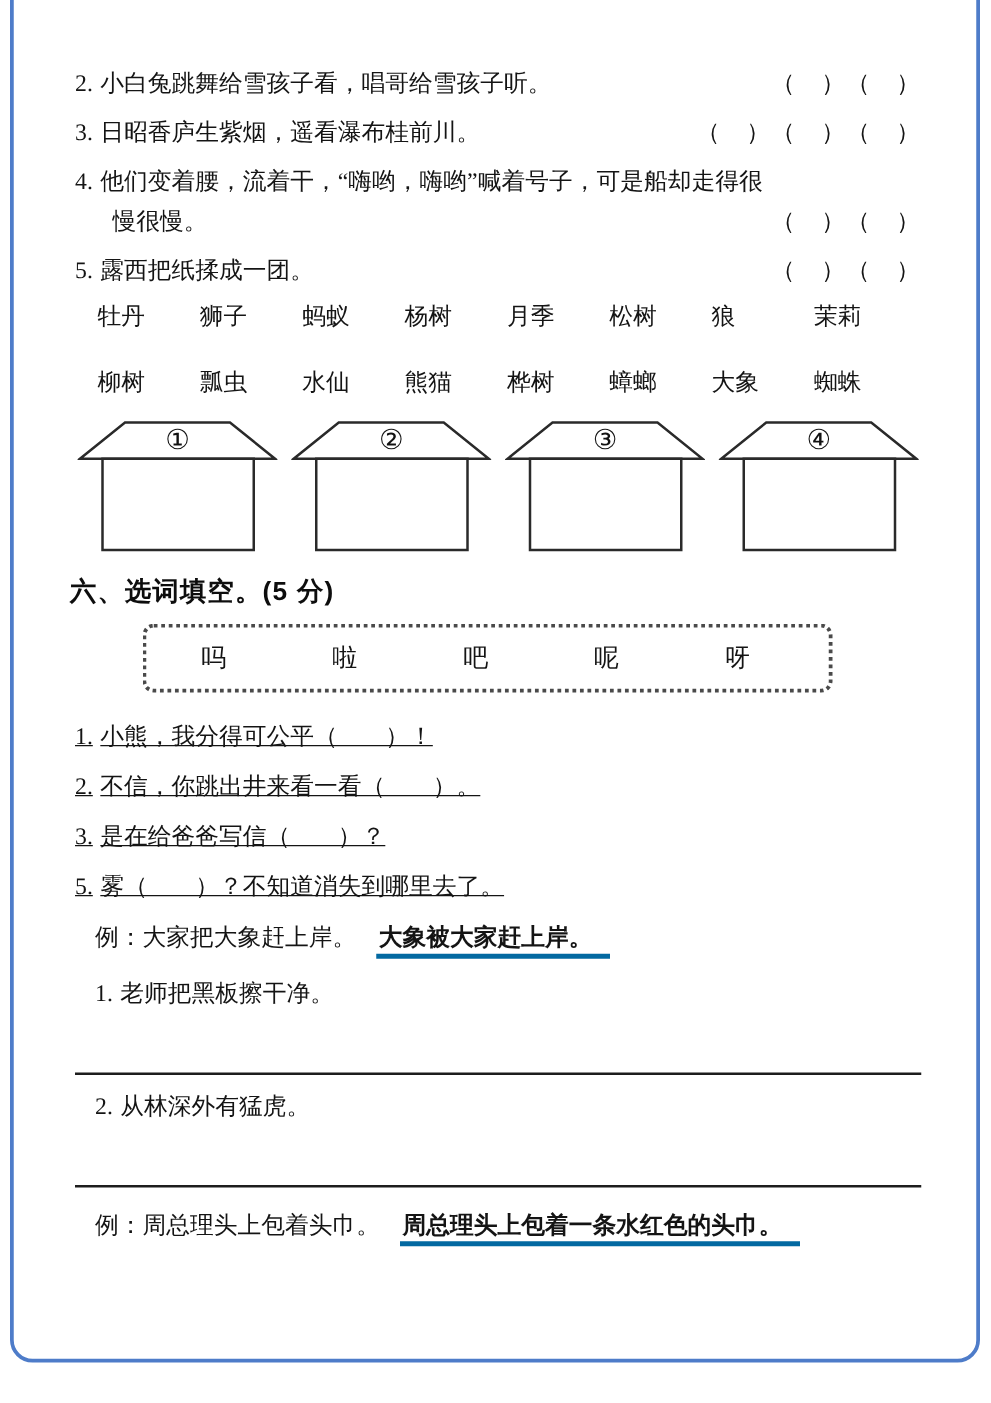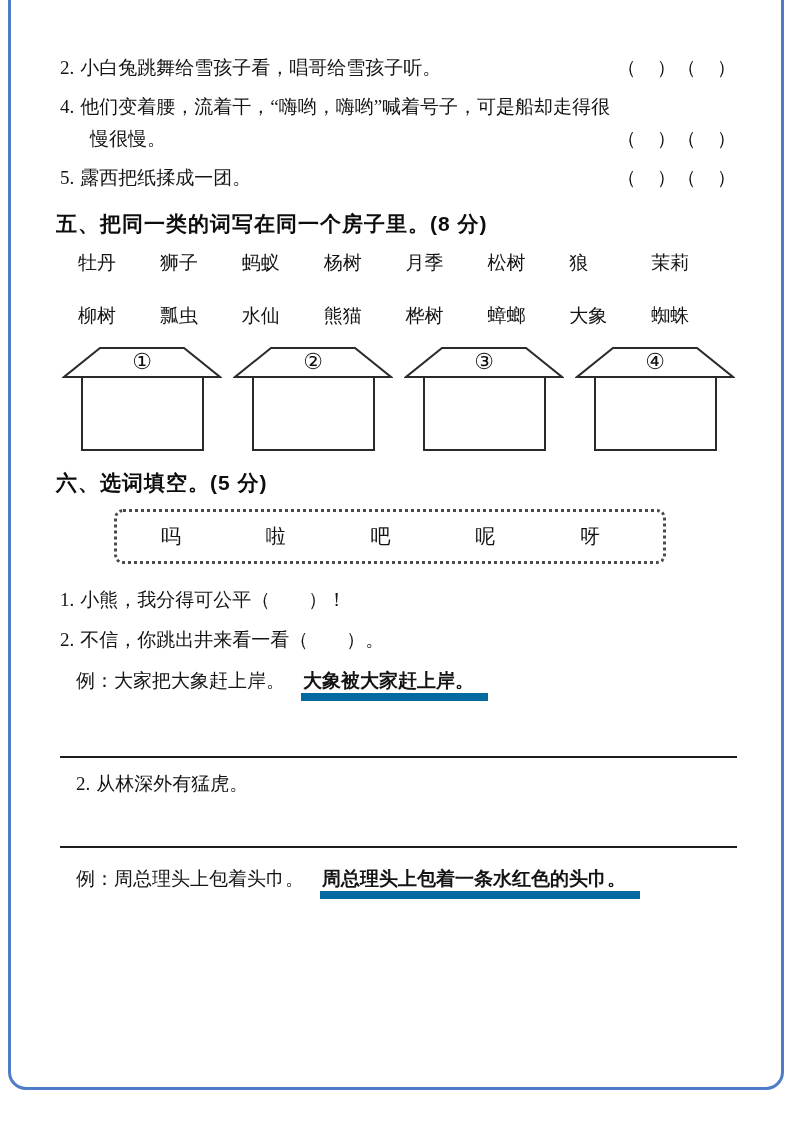--- a/index.html
+++ b/index.html
@@ -45,28 +45,28 @@
 
   
   .bank-box {
     width:552px; margin:10px 0 20px 54px;
     border:3px dotted #4a4a4a; border-radius:9px;
     padding:11px 62px 11px 44px;
     display:flex; justify-content:space-between;
     font-size:20px; letter-spacing:1px;
   }
 
-  .fill-line { line-height:32px; margin:0 0 8px 0; }
+  .fill-line { line-height:32px; margin:0 0 8px 0;text-decoration:underline; }
   .fill-line .q-text { display:block; }
 
   
   .example { line-height:34px; margin:4px 0 12px 16px; }
   .example .prompt { margin-right:16px; }
   .example .answer {
-    font-weight:bold; border-bottom:8px solid #0369a1;
+    font-weight:bold; border-bottom:4px solid #0369a1;
     padding:0 14px 2px 2px;
     font-family:Liberation Serif, serif;
   }
   .s7-item { margin:10px 0 0 16px; line-height:32px; }
   .answer-line {
     border-bottom:2px solid #1d1d1d; height:48px; margin:0 0 6px 0;
   }
 </style>
 </head>
 <body>
@@ -75,31 +75,34 @@
   <div class="frame"></div>
 
   <div class="content">
 
     <div>
       <div class="q-line">
         <span class="q-text"><span class="q-num">2.</span><span>小白兔跳舞给雪孩子看，唱哥给雪孩子听。</span></span>
         <span class="q-brackets">（　）（　）</span>
       </div>
       <div class="q-line">
+        <span class="q-text"><span class="q-num">3.</span><span>日昭香庐生紫烟，遥看瀑布桂前川。</span></span>
+        <span class="q-brackets">（　）（　）（　）</span>
+      </div>
+      <div class="q-line">
         <span class="q-text"><span class="q-num">4.</span><span>他们变着腰，流着干，“嗨哟，嗨哟”喊着号子，可是船却走得很慢很慢。</span></span>
         <span class="q-brackets">（　）（　）</span>
       </div>
       <div class="q-line">
         <span class="q-text"><span class="q-num">5.</span><span>露西把纸揉成一团。</span></span>
         <span class="q-brackets">（　）（　）</span>
       </div>
     </div>
 
     <div>
-      <div class="sec-title">五、把同一类的词写在同一个房子里。(8 分)</div>
 
       <div class="word-grid">
         <span>牡丹</span>
         <span>狮子</span>
         <span>蚂蚁</span>
         <span>杨树</span>
         <span>月季</span>
         <span>松树</span>
         <span>狼</span>
         <span>茉莉</span>
@@ -155,28 +158,37 @@
         <span>呢</span>
         <span>呀</span>
       </div>
 
       <div class="fill-line">
         <span class="q-text"><span class="q-num">1.</span><span>小熊，我分得可公平（　　）！</span></span>
       </div>
       <div class="fill-line">
         <span class="q-text"><span class="q-num">2.</span><span>不信，你跳出井来看一看（　　）。</span></span>
       </div>
+      <div class="fill-line">
+        <span class="q-text"><span class="q-num">3.</span><span>是在给爸爸写信（　　）？</span></span>
+      </div>
+      <div class="fill-line">
+        <span class="q-text"><span class="q-num">5.</span><span>雾（　　）？不知道消失到哪里去了。</span></span>
+      </div>
     </div>
 
     <div>
 
       <div class="example">
         <span class="prompt">例：大家把大象赶上岸。</span><span class="answer">大象被大家赶上岸。</span>
       </div>
 
+      <div class="s7-item">
+        <span class="q-num">1.</span><span>老师把黑板擦干净。</span>
+      </div>
       <div class="answer-line"></div>
 
       <div class="s7-item">
         <span class="q-num">2.</span><span>从林深外有猛虎。</span>
       </div>
       <div class="answer-line"></div>
 
       <div class="example" style="margin-top:14px;">
         <span class="prompt">例：周总理头上包着头巾。</span><span class="answer">周总理头上包着一条水红色的头巾。</span>
       </div>

